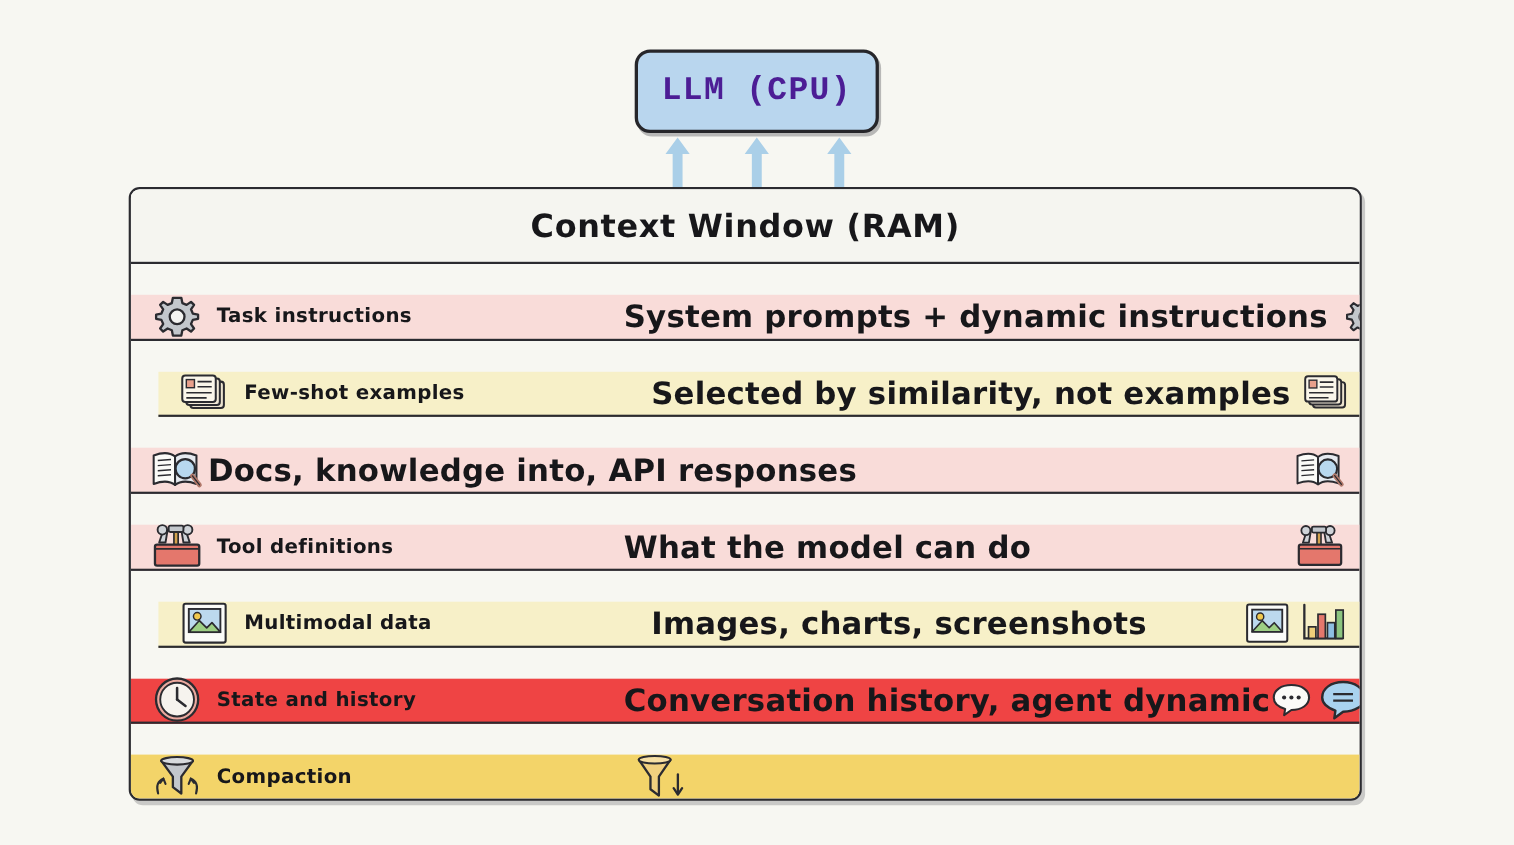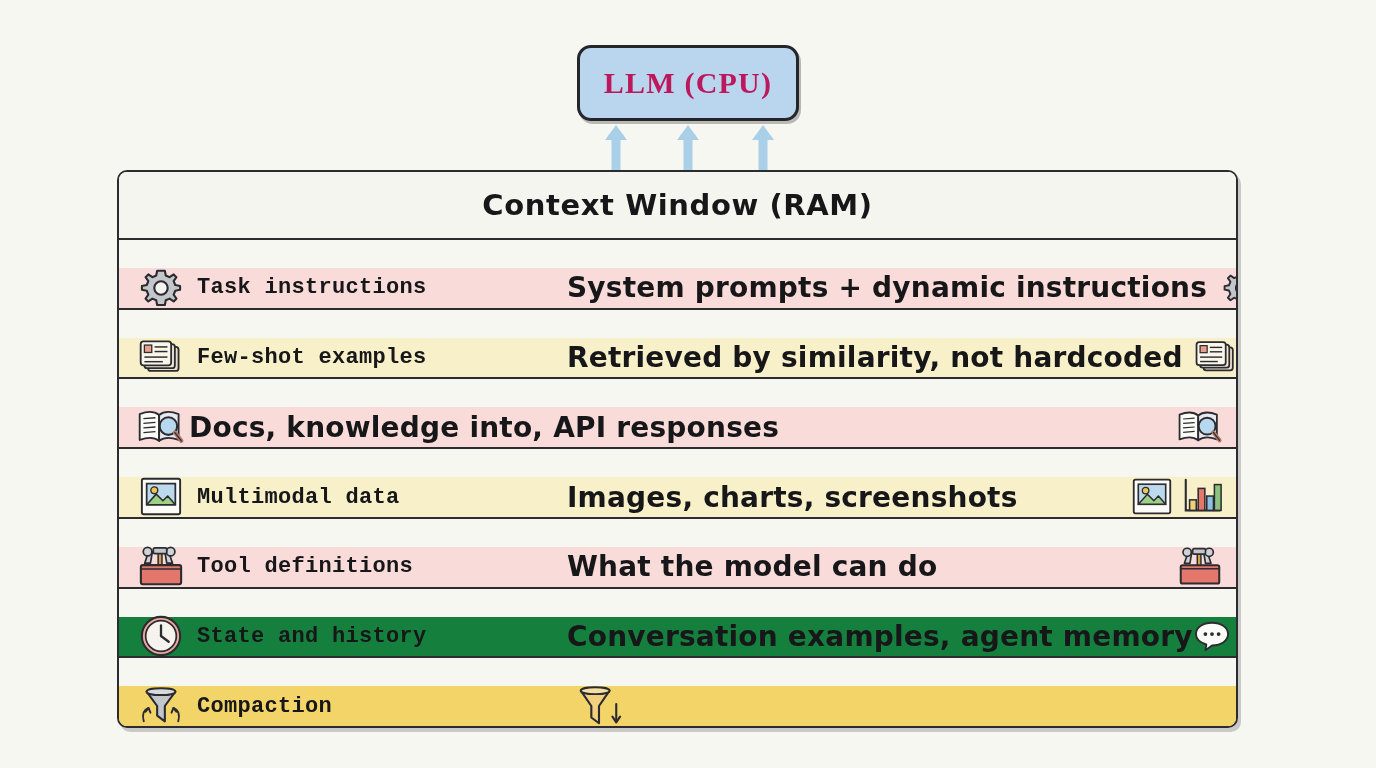--- a/index.html
+++ b/index.html
@@ -25,25 +25,25 @@
     background: #b9d6ee;
     border: 3px solid #26262a;
     border-radius: 14px;
     box-sizing: border-box;
     display: flex;
     align-items: center;
     justify-content: center;
     box-shadow: 2px 3px 0 rgba(40,40,45,0.30);
   }
   #cpu-label {
-    font-family: Liberation Serif, serif;
+    font-family: Liberation Mono, monospace;
     font-size: 30px;
     font-weight: 700;
     letter-spacing: 1.2px;
-    color: #be185d;
+    color: #4c1d95;
   }
 
   
   .arrow {
     position: absolute;
     width: 26px;
     height: 48px;
   }
 
   
@@ -94,27 +94,26 @@
   .row-icon-left {
     flex: 0 0 auto;
     width: 56px;
     margin-left: 14px;
     display: flex;
     align-items: center;
     justify-content: center;
   }
   .row-label {
     flex: 0 0 370px;
-    font-size: 22px;
+    font-size: 18px;
     font-weight: 700;
     color: #17171a;
     letter-spacing: 0.3px;
     padding-left: 8px;
     white-space: nowrap;
-    font-family: Liberation Mono, monospace;
   }
   .row-desc {
     flex: 1 1 auto;
     font-size: 28px;
     font-weight: 700;
     color: #17171a;
     letter-spacing: 0.2px;
     white-space: nowrap;
     text-align: left;
   }
@@ -123,22 +122,22 @@
     display: flex;
     align-items: center;
     justify-content: flex-end;
     gap: 6px;
     padding-right: 12px;
     min-width: 56px;
   }
 
   
   .fill-pink   { background: #f9dcd9; }
-  .fill-cream  { background: #f7f0c8; }
-  .fill-cream2 { background: #15803d; }
+  .fill-cream  { background: #f7f0c8; margin-left: 25px; }
+  .fill-cream2 { background: #ef4444; }
   .fill-gold   { background: #f5d濃; }
   .fill-gold   { background: #f3d469; }
 
   svg { display: block; overflow: visible; }
 </style>
 </head>
 <body>
 
 <div id="cpu-box">
   <span id="cpu-label">LLM (CPU)</span>
@@ -192,21 +191,21 @@
         <rect x="8" y="7" width="33" height="26" rx="3" fill="#f2ead8" stroke="#2b2b30" stroke-width="2"></rect>
         <rect x="4" y="4" width="33" height="26" rx="3" fill="#faf6ea" stroke="#2b2b30" stroke-width="2"></rect>
         <rect x="8" y="8" width="8" height="8" fill="#e8a08c" stroke="#2b2b30" stroke-width="1.4"></rect>
         <line x1="19" y1="10" x2="33" y2="10" stroke="#2b2b30" stroke-width="1.6"></line>
         <line x1="19" y1="15" x2="33" y2="15" stroke="#2b2b30" stroke-width="1.6"></line>
         <line x1="8" y1="21" x2="33" y2="21" stroke="#2b2b30" stroke-width="1.6"></line>
         <line x1="8" y1="26" x2="28" y2="26" stroke="#2b2b30" stroke-width="1.6"></line>
       </svg>
     </div>
     <div class="row-label">Few-shot examples</div>
-    <div class="row-desc">Retrieved by similarity, not hardcoded</div>
+    <div class="row-desc">Selected by similarity, not examples</div>
     <div class="row-icon-right">
       <span>
         <svg width="46" height="40" viewBox="0 0 52 44">
           <rect x="12" y="10" width="33" height="26" rx="3" fill="#ece3cf" stroke="#2b2b30" stroke-width="2"></rect>
           <rect x="8" y="7" width="33" height="26" rx="3" fill="#f2ead8" stroke="#2b2b30" stroke-width="2"></rect>
           <rect x="4" y="4" width="33" height="26" rx="3" fill="#faf6ea" stroke="#2b2b30" stroke-width="2"></rect>
           <rect x="8" y="8" width="8" height="8" fill="#e8a08c" stroke="#2b2b30" stroke-width="1.4"></rect>
           <line x1="19" y1="10" x2="33" y2="10" stroke="#2b2b30" stroke-width="1.6"></line>
           <line x1="19" y1="15" x2="33" y2="15" stroke="#2b2b30" stroke-width="1.6"></line>
           <line x1="8" y1="21" x2="33" y2="21" stroke="#2b2b30" stroke-width="1.6"></line>
@@ -241,52 +240,20 @@
           <line x1="8" y1="24" x2="21" y2="23" stroke="#2b2b30" stroke-width="1.4"></line>
           <line x1="8" y1="29" x2="21" y2="28" stroke="#2b2b30" stroke-width="1.4"></line>
           <circle cx="35" cy="22" r="9.5" fill="#b8d8ef" stroke="#2b2b30" stroke-width="2.2"></circle>
           <line x1="42" y1="29" x2="49" y2="38" stroke="#b0786a" stroke-width="4.5" stroke-linecap="round"></line>
           <line x1="42" y1="29" x2="49" y2="38" stroke="#2b2b30" stroke-width="1.2" stroke-linecap="round"></line>
         </svg>
       </span>
     </div>
   </div>
 
-  <div class="row fill-cream">
-    <div class="row-icon-left">
-      <svg width="46" height="44" viewBox="0 0 48 46">
-        <rect x="4" y="4" width="40" height="37" rx="2" fill="#fbfbf8" stroke="#2b2b30" stroke-width="2"></rect>
-        <rect x="9" y="9" width="30" height="22" fill="#bcd9ee" stroke="#2b2b30" stroke-width="1.8"></rect>
-        <circle cx="17" cy="16" r="3.6" fill="#f0c84e" stroke="#2b2b30" stroke-width="1.4"></circle>
-        <path d="M9 31 L19 20 L26 27 L31 22 L39 31 Z" fill="#9dcf84" stroke="#2b2b30" stroke-width="1.6" stroke-linejoin="round"></path>
-      </svg>
-    </div>
-    <div class="row-label">Multimodal data</div>
-    <div class="row-desc">Images, charts, screenshots</div>
-    <div class="row-icon-right">
-      <span>
-        <svg width="44" height="42" viewBox="0 0 48 46">
-          <rect x="4" y="4" width="40" height="37" rx="2" fill="#fbfbf8" stroke="#2b2b30" stroke-width="2"></rect>
-          <rect x="9" y="9" width="30" height="22" fill="#bcd9ee" stroke="#2b2b30" stroke-width="1.8"></rect>
-          <circle cx="17" cy="16" r="3.6" fill="#f0c84e" stroke="#2b2b30" stroke-width="1.4"></circle>
-          <path d="M9 31 L19 20 L26 27 L31 22 L39 31 Z" fill="#9dcf84" stroke="#2b2b30" stroke-width="1.6" stroke-linejoin="round"></path>
-        </svg>
-      </span>
-      <span>
-        <svg width="44" height="42" viewBox="0 0 46 44">
-          <polyline points="6,4 6,36 42,36" fill="none" stroke="#2b2b30" stroke-width="2.2" stroke-linecap="round"></polyline>
-          <rect x="10" y="25" width="7" height="11" fill="#f0d07a" stroke="#2b2b30" stroke-width="1.6"></rect>
-          <rect x="19" y="13" width="7" height="23" fill="#e4776c" stroke="#2b2b30" stroke-width="1.6"></rect>
-          <rect x="28" y="21" width="7" height="15" fill="#8fbfe2" stroke="#2b2b30" stroke-width="1.6"></rect>
-          <rect x="36" y="9" width="7" height="27" fill="#8cc47f" stroke="#2b2b30" stroke-width="1.6"></rect>
-        </svg>
-      </span>
-    </div>
-  </div>
-
   <div class="row fill-pink">
     <div class="row-icon-left">
       <svg width="50" height="46" viewBox="0 0 52 48">
         <path d="M9 20 L13 8 L17 8 L15 20 Z" fill="#cfd3d8" stroke="#2b2b30" stroke-width="1.8" stroke-linejoin="round"></path>
         <circle cx="12" cy="8" r="4.5" fill="#cfd3d8" stroke="#2b2b30" stroke-width="1.8"></circle>
         <path d="M38 20 L34 8 L30 8 L32 20 Z" fill="#cfd3d8" stroke="#2b2b30" stroke-width="1.8" stroke-linejoin="round"></path>
         <circle cx="36" cy="8" r="4.5" fill="#cfd3d8" stroke="#2b2b30" stroke-width="1.8"></circle>
         <rect x="23" y="9" width="4" height="16" fill="#d4a24c" stroke="#2b2b30" stroke-width="1.6"></rect>
         <rect x="18" y="4" width="14" height="6" rx="1.5" fill="#c3c7cc" stroke="#2b2b30" stroke-width="1.8"></rect>
         <rect x="5" y="22" width="42" height="20" rx="2" fill="#e4776c" stroke="#2b2b30" stroke-width="2.2"></rect>
@@ -304,31 +271,63 @@
           <circle cx="36" cy="8" r="4.5" fill="#cfd3d8" stroke="#2b2b30" stroke-width="1.8"></circle>
           <rect x="23" y="9" width="4" height="16" fill="#d4a24c" stroke="#2b2b30" stroke-width="1.6"></rect>
           <rect x="18" y="4" width="14" height="6" rx="1.5" fill="#c3c7cc" stroke="#2b2b30" stroke-width="1.8"></rect>
           <rect x="5" y="22" width="42" height="20" rx="2" fill="#e4776c" stroke="#2b2b30" stroke-width="2.2"></rect>
           <line x1="5" y1="26" x2="47" y2="26" stroke="#2b2b30" stroke-width="1.6"></line>
         </svg>
       </span>
     </div>
   </div>
 
+  <div class="row fill-cream">
+    <div class="row-icon-left">
+      <svg width="46" height="44" viewBox="0 0 48 46">
+        <rect x="4" y="4" width="40" height="37" rx="2" fill="#fbfbf8" stroke="#2b2b30" stroke-width="2"></rect>
+        <rect x="9" y="9" width="30" height="22" fill="#bcd9ee" stroke="#2b2b30" stroke-width="1.8"></rect>
+        <circle cx="17" cy="16" r="3.6" fill="#f0c84e" stroke="#2b2b30" stroke-width="1.4"></circle>
+        <path d="M9 31 L19 20 L26 27 L31 22 L39 31 Z" fill="#9dcf84" stroke="#2b2b30" stroke-width="1.6" stroke-linejoin="round"></path>
+      </svg>
+    </div>
+    <div class="row-label">Multimodal data</div>
+    <div class="row-desc">Images, charts, screenshots</div>
+    <div class="row-icon-right">
+      <span>
+        <svg width="44" height="42" viewBox="0 0 48 46">
+          <rect x="4" y="4" width="40" height="37" rx="2" fill="#fbfbf8" stroke="#2b2b30" stroke-width="2"></rect>
+          <rect x="9" y="9" width="30" height="22" fill="#bcd9ee" stroke="#2b2b30" stroke-width="1.8"></rect>
+          <circle cx="17" cy="16" r="3.6" fill="#f0c84e" stroke="#2b2b30" stroke-width="1.4"></circle>
+          <path d="M9 31 L19 20 L26 27 L31 22 L39 31 Z" fill="#9dcf84" stroke="#2b2b30" stroke-width="1.6" stroke-linejoin="round"></path>
+        </svg>
+      </span>
+      <span>
+        <svg width="44" height="42" viewBox="0 0 46 44">
+          <polyline points="6,4 6,36 42,36" fill="none" stroke="#2b2b30" stroke-width="2.2" stroke-linecap="round"></polyline>
+          <rect x="10" y="25" width="7" height="11" fill="#f0d07a" stroke="#2b2b30" stroke-width="1.6"></rect>
+          <rect x="19" y="13" width="7" height="23" fill="#e4776c" stroke="#2b2b30" stroke-width="1.6"></rect>
+          <rect x="28" y="21" width="7" height="15" fill="#8fbfe2" stroke="#2b2b30" stroke-width="1.6"></rect>
+          <rect x="36" y="9" width="7" height="27" fill="#8cc47f" stroke="#2b2b30" stroke-width="1.6"></rect>
+        </svg>
+      </span>
+    </div>
+  </div>
+
   <div class="row fill-cream2">
     <div class="row-icon-left">
       <svg width="46" height="46" viewBox="0 0 48 48">
         <circle cx="24" cy="24" r="20" fill="#eba99f" stroke="#2b2b30" stroke-width="2.2"></circle>
         <circle cx="24" cy="24" r="16" fill="#f6f3ee" stroke="#2b2b30" stroke-width="1.8"></circle>
         <line x1="24" y1="24" x2="24" y2="13" stroke="#2b2b30" stroke-width="2.4" stroke-linecap="round"></line>
         <line x1="24" y1="24" x2="32" y2="30" stroke="#2b2b30" stroke-width="2.4" stroke-linecap="round"></line>
       </svg>
     </div>
     <div class="row-label">State and history</div>
-    <div class="row-desc">Conversation examples, agent memory</div>
+    <div class="row-desc">Conversation history, agent dynamic</div>
     <div class="row-icon-right">
       <span>
         <svg width="38" height="34" viewBox="0 0 40 36">
           <path d="M20 4 C30 4 37 9 37 16 C37 23 30 28 20 28 L13 33 L14 27 C7 25 3 21 3 16 C3 9 10 4 20 4 Z" fill="#fbfbf8" stroke="#2b2b30" stroke-width="2" stroke-linejoin="round"></path>
           <circle cx="13" cy="16" r="2" fill="#2b2b30"></circle>
           <circle cx="20" cy="16" r="2" fill="#2b2b30"></circle>
           <circle cx="27" cy="16" r="2" fill="#2b2b30"></circle>
         </svg>
       </span>
       <span>

